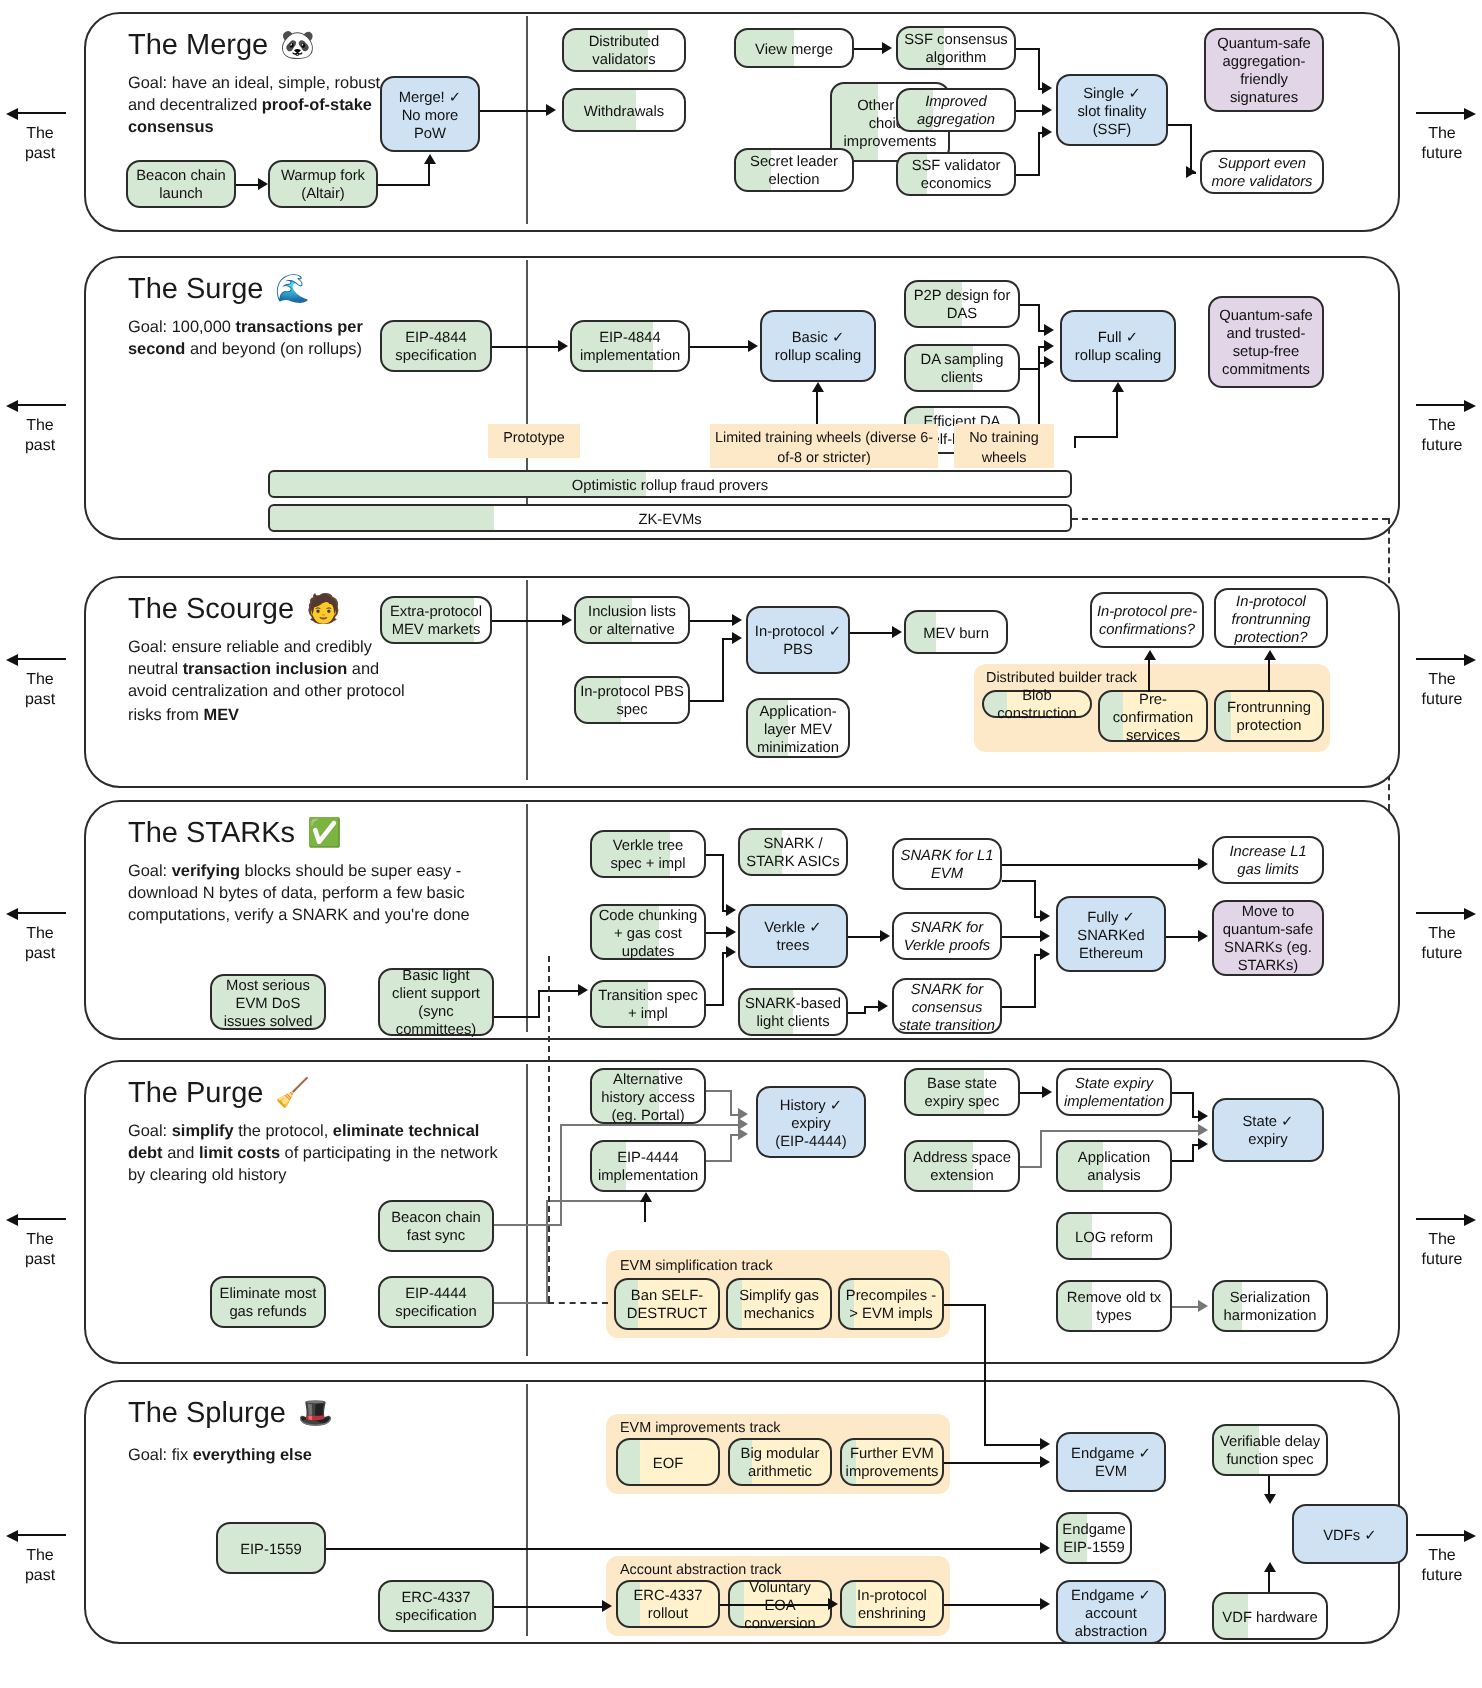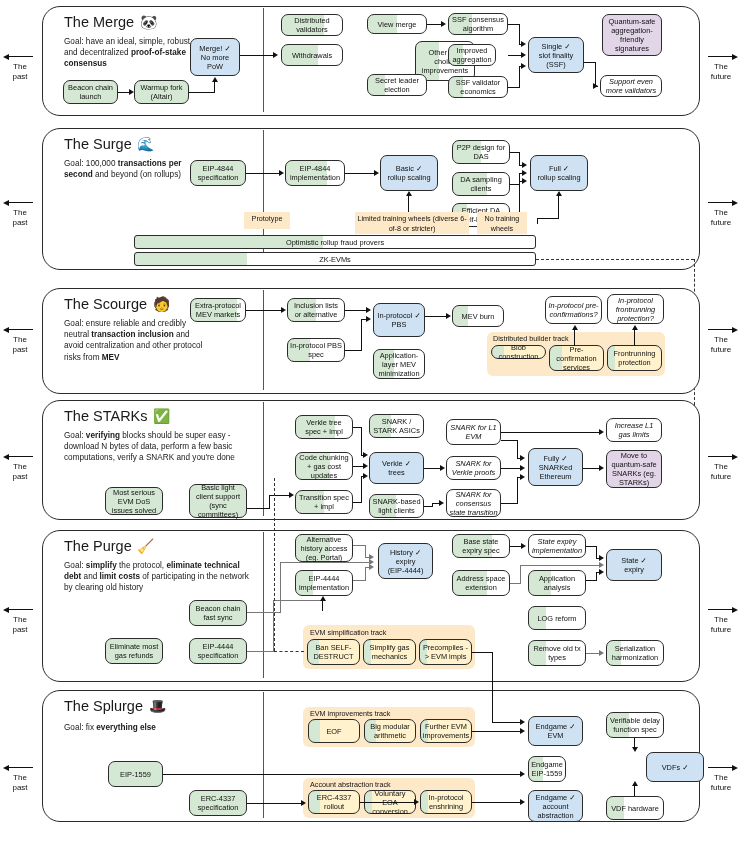--- a/index.html
+++ b/index.html
@@ -208,21 +208,21 @@
 <div class="node n-p40" style="left:367px;top:41px;width:60px;height:40px;margin-left:48px;">
       <span>Other fork choice improvements</span>
     </div>
 <div class="node n-p30" style="left:367px;top:74px;width:60px;height:22px;">
       <span>Secret leader election</span>
     </div>
 
 <div class="node n-p40" style="left:448px;top:13px;width:60px;height:22px;">
       <span>SSF consensus algorithm</span>
     </div>
-<div class="node n-p30" style="left:448px;top:44px;width:48px;height:22px;">
+<div class="node n-p30" style="left:448px;top:44px;width:60px;height:22px;font-style:italic;">
       <span>Improved aggregation</span>
     </div>
 <div class="node n-p25" style="left:448px;top:76px;width:60px;height:22px;">
       <span>SSF validator economics</span>
     </div>
 
 <div class="node n-blue" style="left:528px;top:37px;width:56px;height:36px;">
       <span>Single ✓<br>slot finality<br>(SSF)</span>
     </div>
 <div class="node n-white" style="left:600px;top:75px;width:62px;height:22px;">
@@ -281,20 +281,23 @@
       <span>P2P design for DAS</span>
     </div>
 <div class="node n-p60" style="left:452px;top:172px;width:58px;height:24px;">
       <span>DA sampling clients</span>
     </div>
 <div class="node n-p25" style="left:452px;top:203px;width:58px;height:24px;">
       <span>Efficient DA self-healing</span>
     </div>
 <div class="node n-blue" style="left:530px;top:155px;width:58px;height:36px;">
       <span>Full ✓<br>rollup scaling</span>
+    </div>
+<div class="node n-purple" style="left:604px;top:148px;width:58px;height:46px;">
+      <span>Quantum-safe and trusted-setup-free commitments</span>
     </div>
 
 <div class="ln h" style="left:246px;top:173px;width:33px;"></div>
 <div class="ah r" style="left:279px;top:170px;"></div>
 <div class="ln h" style="left:345px;top:173px;width:29px;"></div>
 <div class="ah r" style="left:374px;top:170px;"></div>
 <div class="ln h" style="left:510px;top:152px;width:10px;"></div>
 <div class="ln v" style="left:519px;top:152px;height:13px;"></div>
 <div class="ln h" style="left:519px;top:165px;width:4px;"></div>
 <div class="ah r" style="left:522px;top:162px;"></div>

